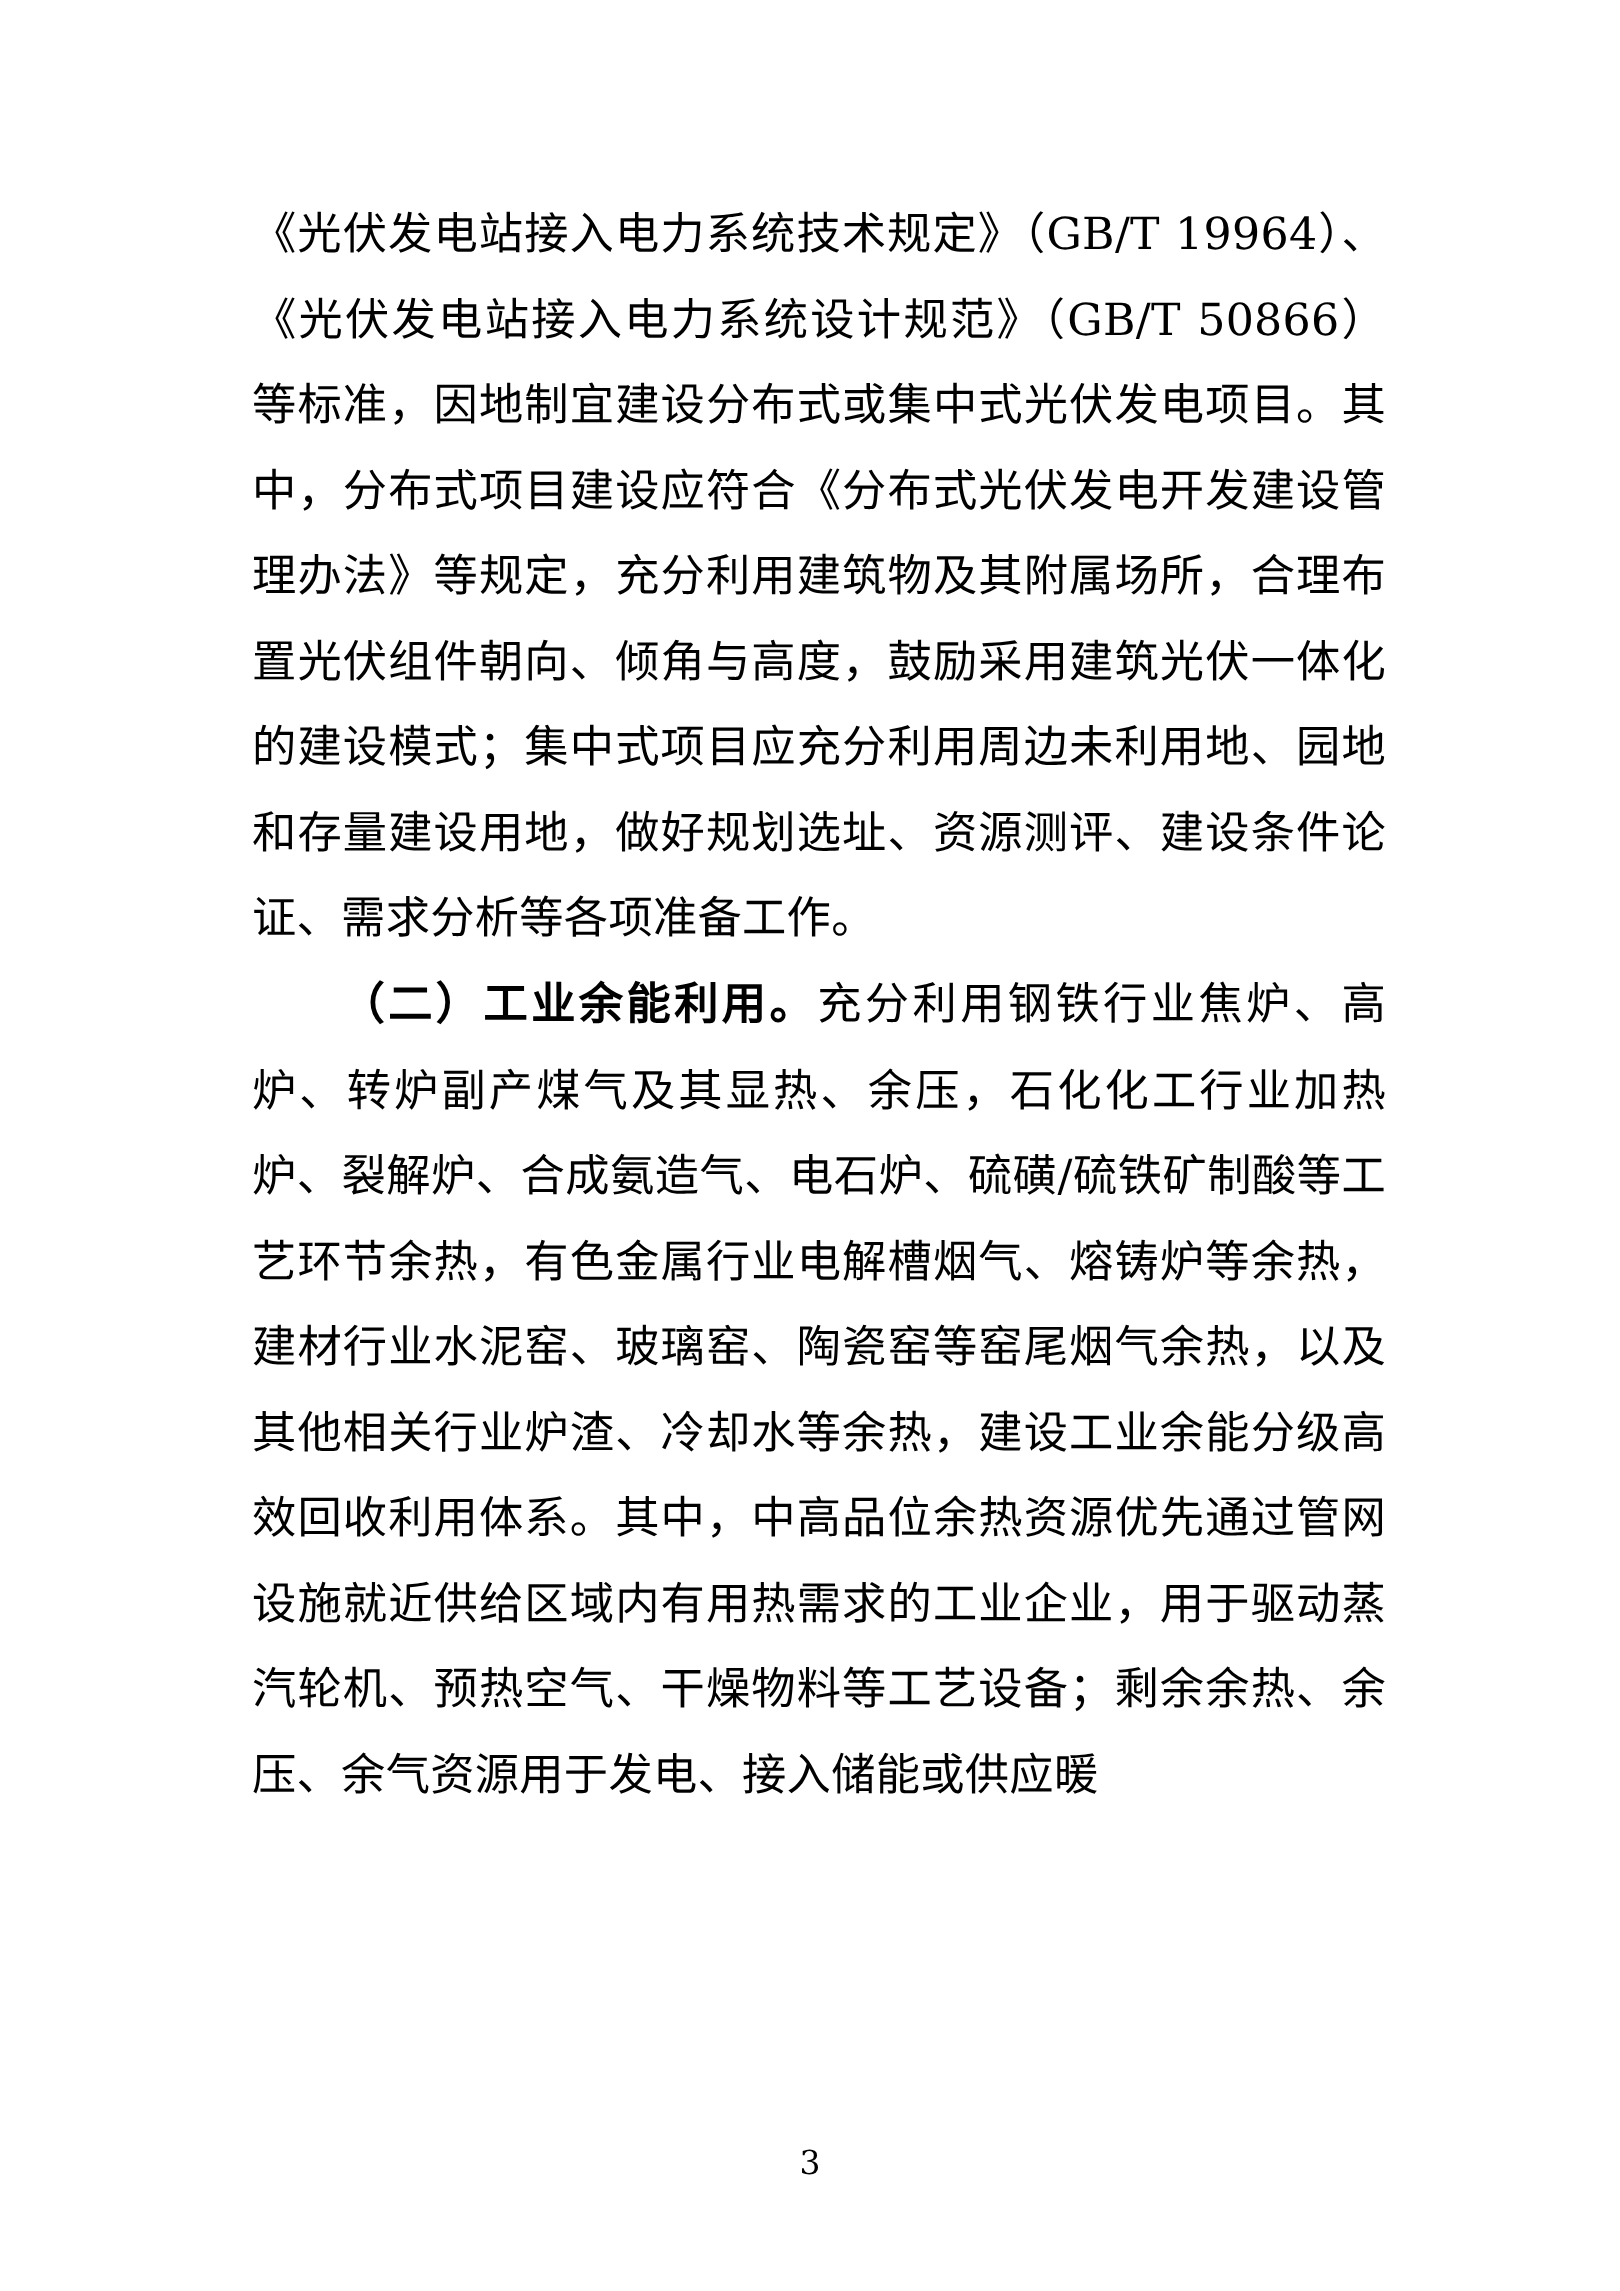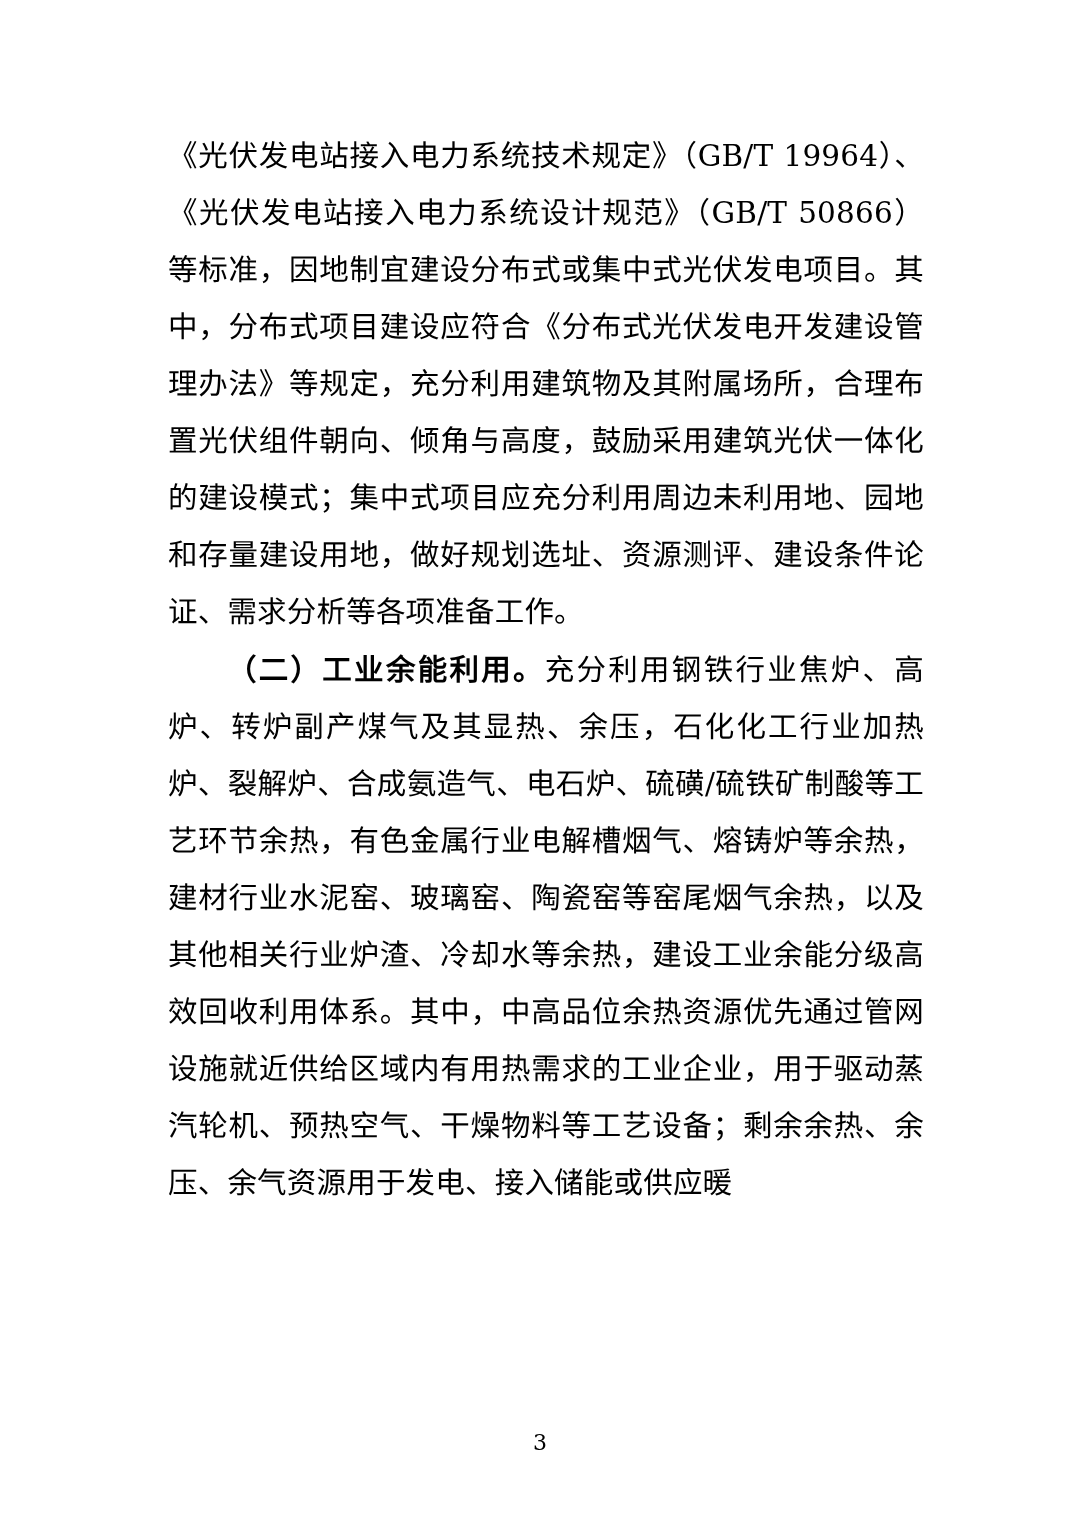--- a/index.html
+++ b/index.html
@@ -30,20 +30,21 @@
     text-align: justify;
     text-justify: inter-ideograph;
     letter-spacing: 0.2px;
     text-indent: 0;
   }
   p.indent {
     text-indent: 59px;
   }
   .bold-head {
     font-weight: bold;
+    font-family: Liberation Serif, serif;
   }
   .pagenum {
     position: absolute;
     left: 0;
     right: 0;
     top: 1430px;
     text-align: center;
     font-family: "DejaVu Serif", "Liberation Serif", serif;
     font-size: 22px;
     color: #000000;

